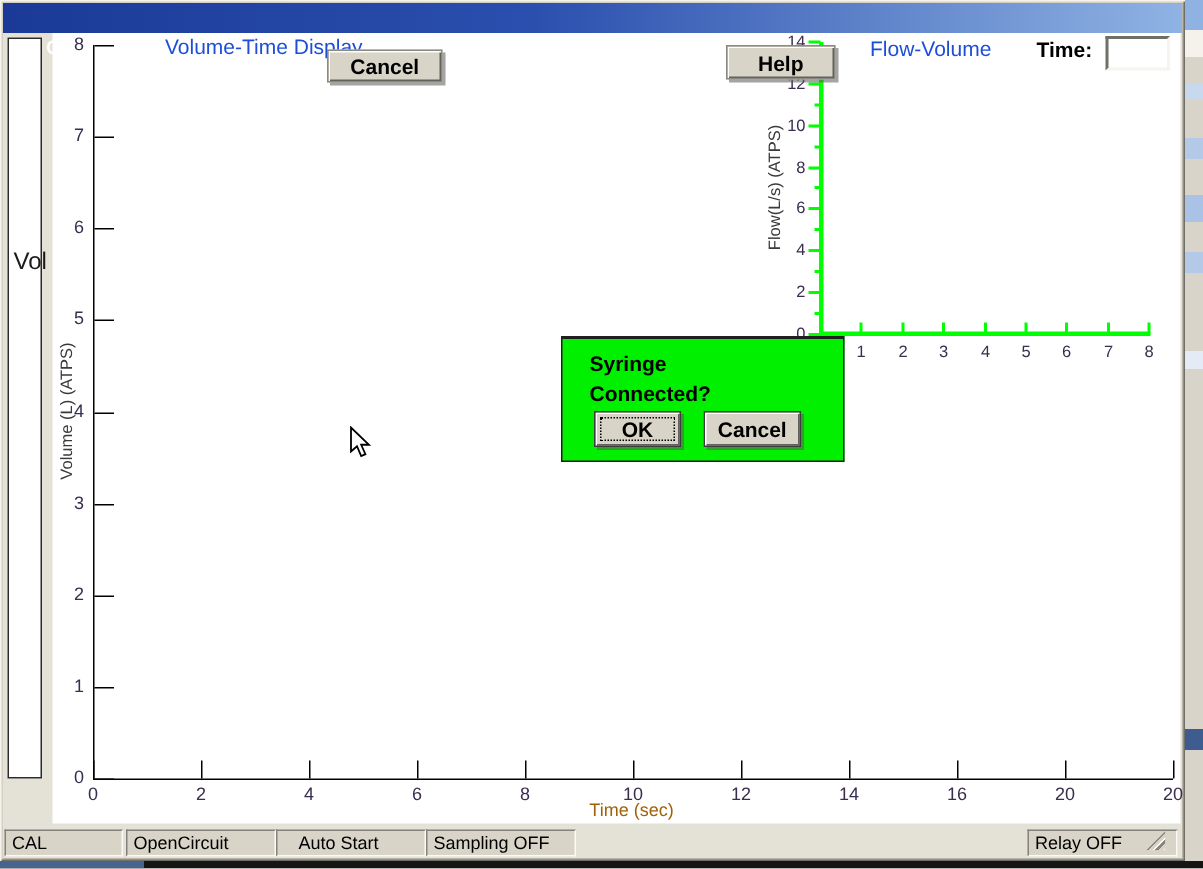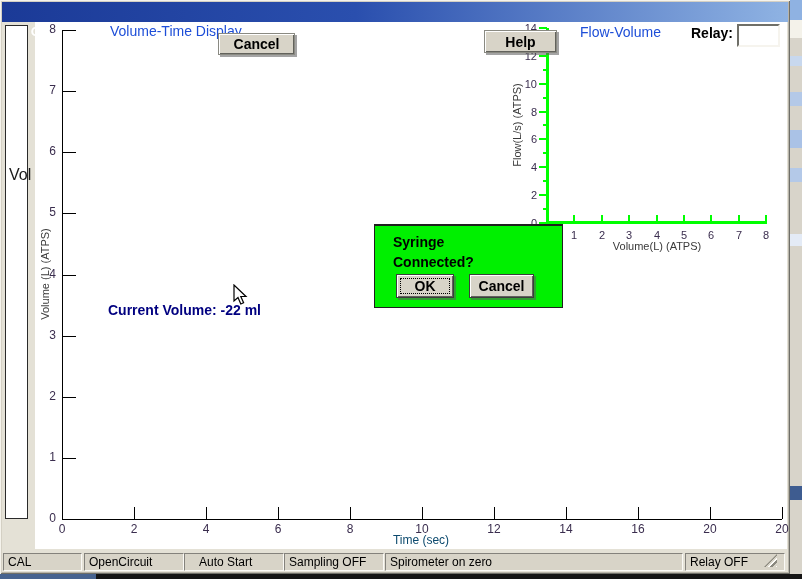--- a/index.html
+++ b/index.html
@@ -82,21 +82,21 @@
 
     <div id="volbox" class="abs">
       <span>Vol</span>
     </div>
 
     <div id="vt-layer" class="abs" style="left:0;top:0;width:790px;height:574px;">
       <div class="abs ptitle" style="left:110px;top:23px;">Volume-Time Display</div>
       <div class="abs" style="left:62px;top:30px;width:1px;height:490px;background:#000;"></div>
       <div class="abs" style="left:62px;top:519px;width:720px;height:1px;background:#000;"></div>
       <div class="abs vlabel" style="left:-20px;top:268px;width:130px;">Volume (L) (ATPS)</div>
-      <div class="abs ticklbl c" style="left:361px;top:533px;width:120px;color:#0c4a6e;">Time (sec)</div>
+      <div class="abs ticklbl c" style="left:361px;top:533px;width:120px;color:#a16207;">Time (sec)</div>
     <div class="abs" style="left: 63px; top: 30px; width: 13px; height: 1px; background: rgb(0, 0, 0);"></div>
         <div class="abs ticklbl r" style="left: 32px; top: 22px; width: 24px;">8</div>
         <div class="abs" style="left: 63px; top: 91px; width: 13px; height: 1px; background: rgb(0, 0, 0);"></div>
         <div class="abs ticklbl r" style="left: 32px; top: 83px; width: 24px;">7</div>
         <div class="abs" style="left: 63px; top: 152px; width: 13px; height: 1px; background: rgb(0, 0, 0);"></div>
         <div class="abs ticklbl r" style="left: 32px; top: 144px; width: 24px;">6</div>
         <div class="abs" style="left: 63px; top: 213px; width: 13px; height: 1px; background: rgb(0, 0, 0);"></div>
         <div class="abs ticklbl r" style="left: 32px; top: 205px; width: 24px;">5</div>
         <div class="abs" style="left: 63px; top: 275px; width: 13px; height: 1px; background: rgb(0, 0, 0);"></div>
         <div class="abs ticklbl r" style="left: 32px; top: 267px; width: 24px;">4</div>
@@ -130,21 +130,20 @@
         <div class="abs ticklbl c" style="left: 696px; top: 522px; width: 28px;">20</div>
         <div class="abs" style="left: 782px; top: 507px; width: 1px; height: 12px; background: rgb(0, 0, 0);"></div>
         <div class="abs ticklbl c" style="left: 768px; top: 522px; width: 28px;">20</div>
       </div>
 
     <div id="fv-layer" class="abs" style="left:0;top:0;width:790px;height:574px;">
       <div class="abs ptitle" style="left:580px;top:24px;">Flow-Volume</div>
       <div class="abs" style="left:546px;top:28px;width:3px;height:196px;background:#00ff00;"></div>
       <div class="abs" style="left:546px;top:221px;width:221px;height:3px;background:#00ff00;"></div>
       <div class="abs vlabel" style="left:452px;top:119px;width:130px;">Flow(L/s) (ATPS)</div>
-      <div class="abs ticklbl c sm" style="left:577px;top:239px;width:160px;color:#3a3a3a;">Volume(L) (ATPS)</div>
     <div class="abs" style="left: 539px; top: 27px; width: 8px; height: 2px; background: rgb(0, 255, 0);"></div>
         <div class="abs" style="left: 543px; top: 41px; width: 4px; height: 2px; background: rgb(0, 255, 0);"></div>
         <div class="abs ticklbl r sm" style="left: 517px; top: 21px; width: 20px;">14</div>
         <div class="abs" style="left: 539px; top: 55px; width: 8px; height: 2px; background: rgb(0, 255, 0);"></div>
         <div class="abs" style="left: 543px; top: 69px; width: 4px; height: 2px; background: rgb(0, 255, 0);"></div>
         <div class="abs ticklbl r sm" style="left: 517px; top: 49px; width: 20px;">12</div>
         <div class="abs" style="left: 539px; top: 83px; width: 8px; height: 2px; background: rgb(0, 255, 0);"></div>
         <div class="abs" style="left: 543px; top: 97px; width: 4px; height: 2px; background: rgb(0, 255, 0);"></div>
         <div class="abs ticklbl r sm" style="left: 517px; top: 77px; width: 20px;">10</div>
         <div class="abs" style="left: 539px; top: 111px; width: 8px; height: 2px; background: rgb(0, 255, 0);"></div>
@@ -174,39 +173,37 @@
         <div class="abs" style="left: 710px; top: 215px; width: 2px; height: 7px; background: rgb(0, 255, 0);"></div>
         <div class="abs ticklbl c sm" style="left: 699px; top: 228px; width: 24px;">6</div>
         <div class="abs" style="left: 738px; top: 215px; width: 2px; height: 7px; background: rgb(0, 255, 0);"></div>
         <div class="abs ticklbl c sm" style="left: 727px; top: 228px; width: 24px;">7</div>
         <div class="abs" style="left: 765px; top: 215px; width: 2px; height: 7px; background: rgb(0, 255, 0);"></div>
         <div class="abs ticklbl c sm" style="left: 754px; top: 228px; width: 24px;">8</div>
       </div>
 
     <div class="abs btn3d" style="left:218px;top:33px;width:77px;height:22px;">Cancel</div>
     <div class="abs btn3d" style="left:484px;top:30px;width:73px;height:23px;">Help</div>
-    <div class="abs" style="left:691px;top:25px;font-size:14px;font-weight:bold;color:#000;">Relay:</div>
+    <div class="abs" style="left:691px;top:25px;font-size:14px;font-weight:bold;color:#000;">Time:</div>
     <div class="abs sunken" style="left:737px;top:24px;width:43px;height:23px;font-size:12px;"></div>
 
-    <div class="abs readout" style="left:108px;top:302px;">Current Volume: -22 ml</div>
 
     <div id="dialog" class="abs">
       <div class="msg">
         <div>Syringe</div>
         <div>Connected?</div>
       </div>
       <div class="btn3d focus" style="position:absolute;left:21px;top:48px;width:58px;height:24px;border-color:#3c3c3c;">OK</div>
       <div class="btn3d" style="position:absolute;left:94px;top:48px;width:65px;height:24px;border-color:#3c3c3c;">Cancel</div>
     </div>
 
     <div class="abs spanel" style="left:3px;width:79px;">CAL</div>
     <div class="abs spanel" style="left:84px;width:100px;">OpenCircuit</div>
     <div class="abs spanel" style="left:184px;width:100px;padding-left:14px;">Auto Start</div>
     <div class="abs spanel" style="left:284px;width:100px;">Sampling OFF</div>
-    <div class="abs spanel" style="left:385px;width:298px;">Spirometer on zero</div>
     <div class="abs spanel" style="left:685px;width:100px;">Relay OFF</div>
     <div id="grip" class="abs"></div>
 
     <svg class="abs" style="left:233px;top:284px;z-index:30;" width="16" height="22" viewBox="0 0 16 22">
       <polygon points="1,1 1,17 5,13.5 7.8,20 10.6,18.8 7.8,12.5 13,12.5" fill="#ffffff" stroke="#000000" stroke-width="1.2"></polygon>
     </svg>
 
   </div>
 </div>
 

